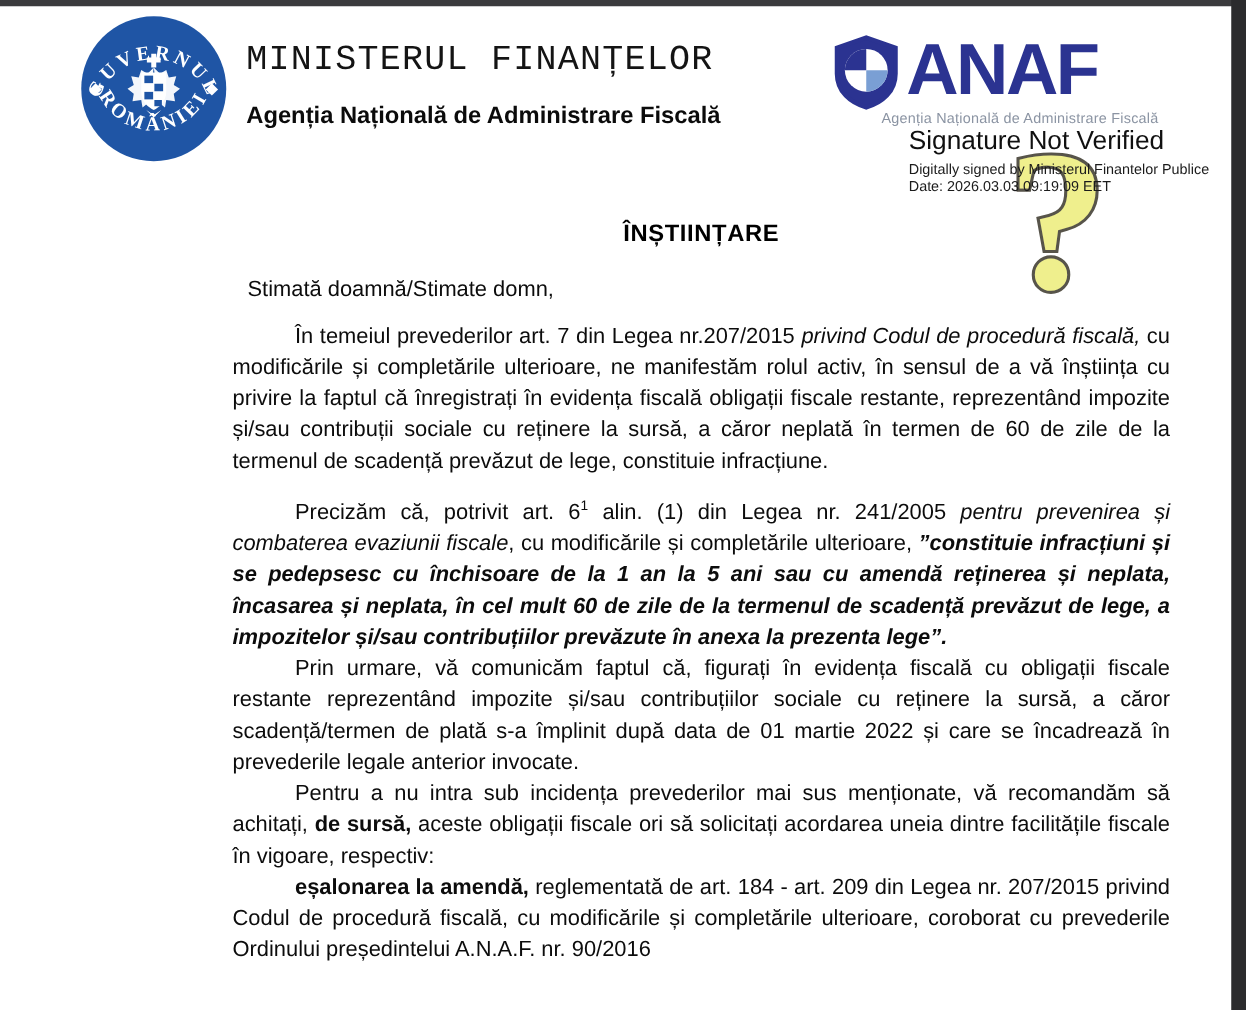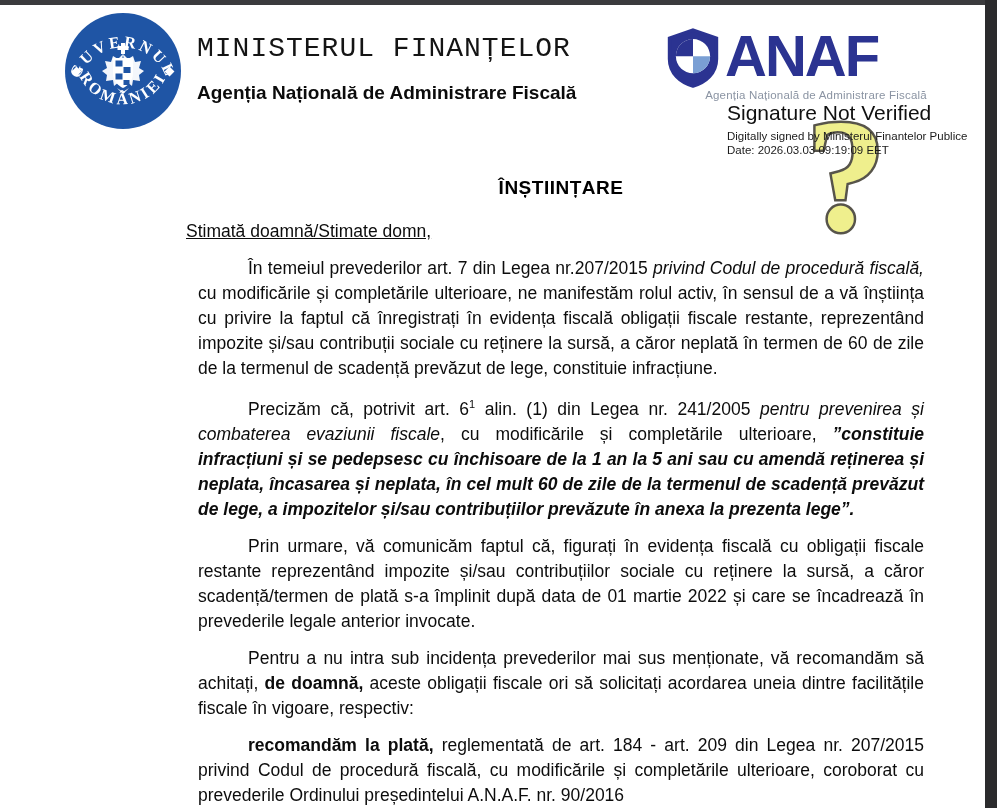--- a/index.html
+++ b/index.html
@@ -29,22 +29,22 @@
   .qmark{position:absolute;left:798px;top:88px;z-index:1;}
   .sig{position:absolute;left:727px;top:101px;width:242px;z-index:2;}
   .sig-title{font-size:21px;color:#101010;white-space:nowrap;}
   .sig-details{font-size:11.5px;color:#1b1b1b;line-height:13.5px;margin-top:5px;}
 
   
   .doc-title{position:absolute;left:186px;top:177px;width:750px;text-align:center;
     font-weight:bold;font-size:19px;letter-spacing:0.5px;color:#000;}
   .body-text{position:absolute;left:186px;top:219px;width:750px;
     font-size:17.5px;line-height:25px;text-align:justify;}
-  .salutation{margin:0 0 12px 0;text-decoration:underline;}
-  .paras p{margin:12px;}
+  .salutation{margin:0 0 12px 12px;}
+  .paras p{margin:0;}
   .paras p.indent{text-indent:50px;}
   .paras p:nth-child(1){margin-bottom:16px;}
   .paras .italic{font-style:italic;}
   .paras .bold{font-weight:bold;}
   .paras .bolditalic{font-weight:bold;font-style:italic;}
   .paras sup{font-size:11px;line-height:0;}
 </style>
 </head>
 <body>
 
@@ -118,16 +118,16 @@
 </div>
 
 <div class="doc-title">ÎNȘTIINȚARE</div>
 
 <div class="body-text">
   <div class="salutation">Stimată doamnă/Stimate domn,</div>
   <div class="paras">
       <p class="indent"><span class="normal">În temeiul prevederilor art. 7 din Legea nr.207/2015 </span><span class="italic">privind Codul de procedură fiscală,</span><span class="normal"> cu modificările și completările ulterioare, ne manifestăm rolul activ, în sensul de a vă înștiința cu privire la faptul că înregistrați în evidența fiscală obligații fiscale restante, reprezentând impozite și/sau contribuții sociale cu reținere la sursă, a căror neplată în termen de 60 de zile de la termenul de scadență prevăzut de lege, constituie infracțiune.</span></p>
       <p class="indent"><span class="normal">Precizăm că, potrivit art. 6</span><sup>1</sup><span class="normal"> alin. (1) din Legea nr. 241/2005 </span><span class="italic">pentru prevenirea și combaterea evaziunii fiscale</span><span class="normal">, cu modificările și completările ulterioare, </span><span class="bolditalic">”constituie infracțiuni și se pedepsesc cu închisoare de la 1 an la 5 ani sau cu amendă reținerea și neplata, încasarea și neplata, în cel mult 60 de zile de la termenul de scadență prevăzut de lege, a impozitelor și/sau contribuțiilor prevăzute în anexa la prezenta lege”.</span></p>
       <p class="indent"><span class="normal">Prin urmare, vă comunicăm faptul că, figurați în evidența fiscală cu obligații fiscale restante reprezentând impozite și/sau contribuțiilor sociale cu reținere la sursă, a căror scadență/termen de plată s-a împlinit după data de 01 martie 2022 și care se încadrează în prevederile legale anterior invocate.</span></p>
-      <p class="indent"><span class="normal">Pentru a nu intra sub incidența prevederilor mai sus menționate, vă recomandăm să achitați, </span><span class="bold">de doamnă,</span><span class="normal"> aceste obligații fiscale ori să solicitați acordarea uneia dintre facilitățile fiscale în vigoare, respectiv:</span></p>
-      <p class="indent"><span class="bold">recomandăm la plată,</span><span class="normal"> reglementată de art. 184 - art. 209 din Legea nr. 207/2015 privind Codul de procedură fiscală, cu modificările și completările ulterioare, coroborat cu prevederile Ordinului președintelui A.N.A.F. nr. 90/2016</span></p>
+      <p class="indent"><span class="normal">Pentru a nu intra sub incidența prevederilor mai sus menționate, vă recomandăm să achitați, </span><span class="bold">de sursă,</span><span class="normal"> aceste obligații fiscale ori să solicitați acordarea uneia dintre facilitățile fiscale în vigoare, respectiv:</span></p>
+      <p class="indent"><span class="bold">eșalonarea la amendă,</span><span class="normal"> reglementată de art. 184 - art. 209 din Legea nr. 207/2015 privind Codul de procedură fiscală, cu modificările și completările ulterioare, coroborat cu prevederile Ordinului președintelui A.N.A.F. nr. 90/2016</span></p>
     </div>
 </div>
 
 </body></html>

